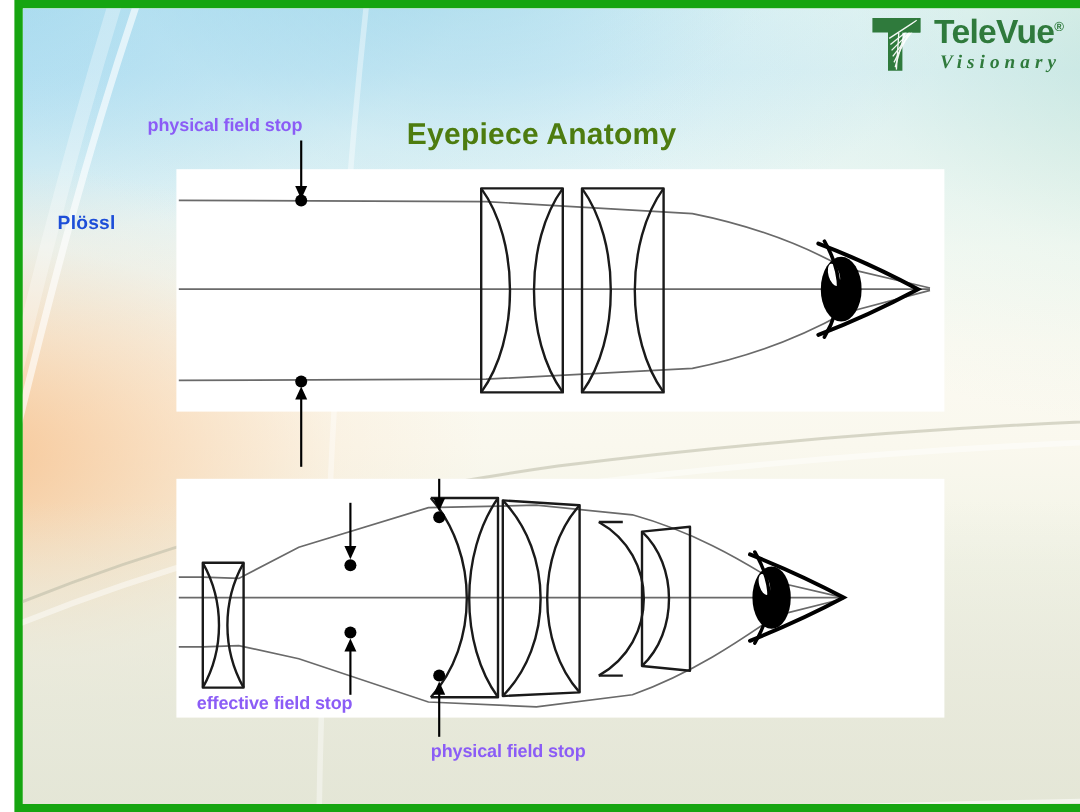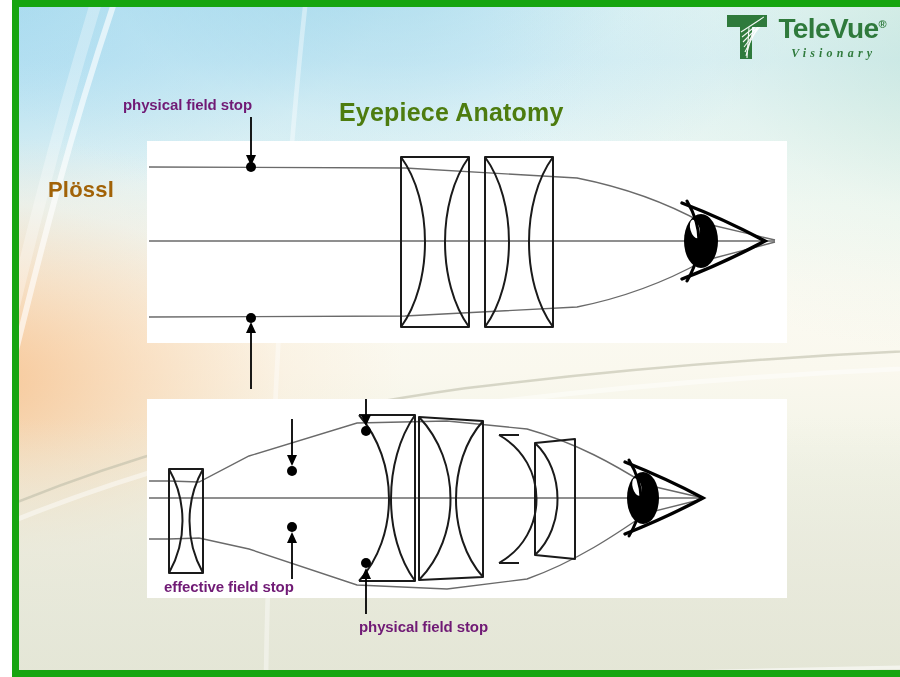--- a/index.html
+++ b/index.html
@@ -50,40 +50,40 @@
   
   .logo{position:absolute;right:18px;top:6px;display:flex;align-items:center;gap:10px;}
   .logo-mark{width:42px;height:48px;}
   .logo-text{display:flex;flex-direction:column;line-height:1;}
   .logo-name{
     font-size:28px;font-weight:bold;color:#2f7a3c;letter-spacing:-.6px;
     font-family:"Liberation Sans", sans-serif;position:relative;
   }
   .logo-reg{font-size:11px;vertical-align:super;font-weight:bold;}
   .logo-sub{
-    font-size:12px;color:#2f7a3c;font-style:italic;font-weight:bold;
+    font-size:16px;color:#2f7a3c;font-style:italic;font-weight:bold;
     letter-spacing:4.2px;font-family:"Liberation Serif", serif;
     margin-top:4px;text-align:center;padding-left:3px;
   }
   
   .title{
     position:absolute;left:320px;top:91px;
     font-size:25px;font-weight:bold;color:#4d7c0f;
     letter-spacing:.2px;white-space:nowrap;
   }
   
   .design-label{
-    position:absolute;color:#a16207;font-weight:bold;font-size:22px;
+    position:absolute;color:#1d4ed8;font-weight:bold;font-size:16px;
     letter-spacing:.2px;line-height:1.12;
   }
   #label-plossl{left:29px;top:171px;}
   #label-nagler{left:29px;top:400px;}
   
   .callout{
-    position:absolute;color:#701a75;font-weight:bold;font-size:15px;
+    position:absolute;color:#8b5cf6;font-weight:bold;font-size:15px;
     white-space:nowrap;letter-spacing:-.1px;
   }
   #cal-pfs-top{left:104px;top:89px;}
   #cal-efs{left:145px;top:571px;}
   #cal-pfs-bottom{left:340px;top:611px;}
   
   .panel{position:absolute;background:#ffffff;}
   #panel-plossl{left:128px;top:134px;width:640px;height:202px;}
   #panel-nagler{left:128px;top:392px;width:640px;height:199px;}
   .panel svg{display:block;width:100%;height:100%;}

